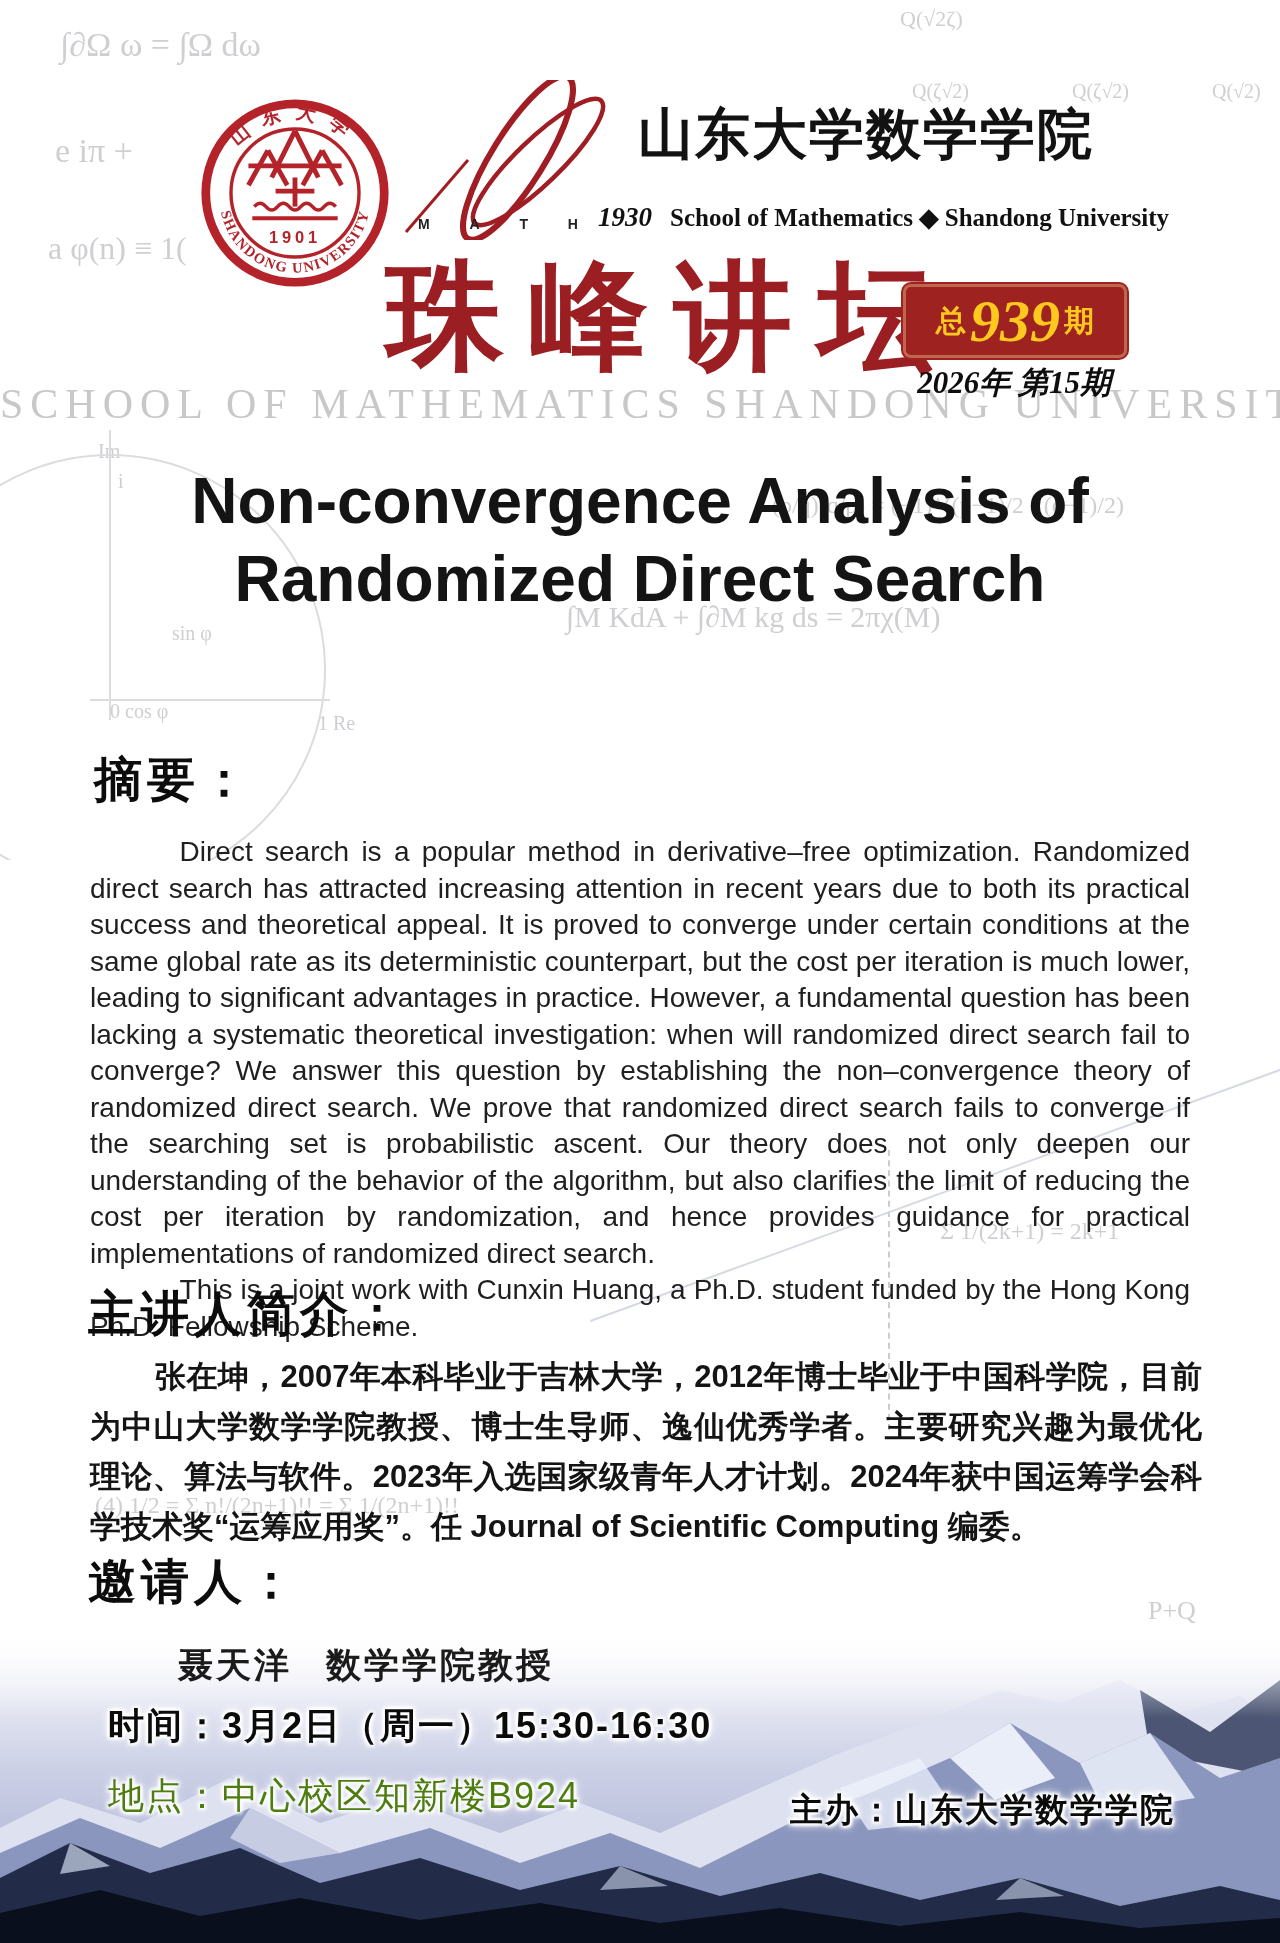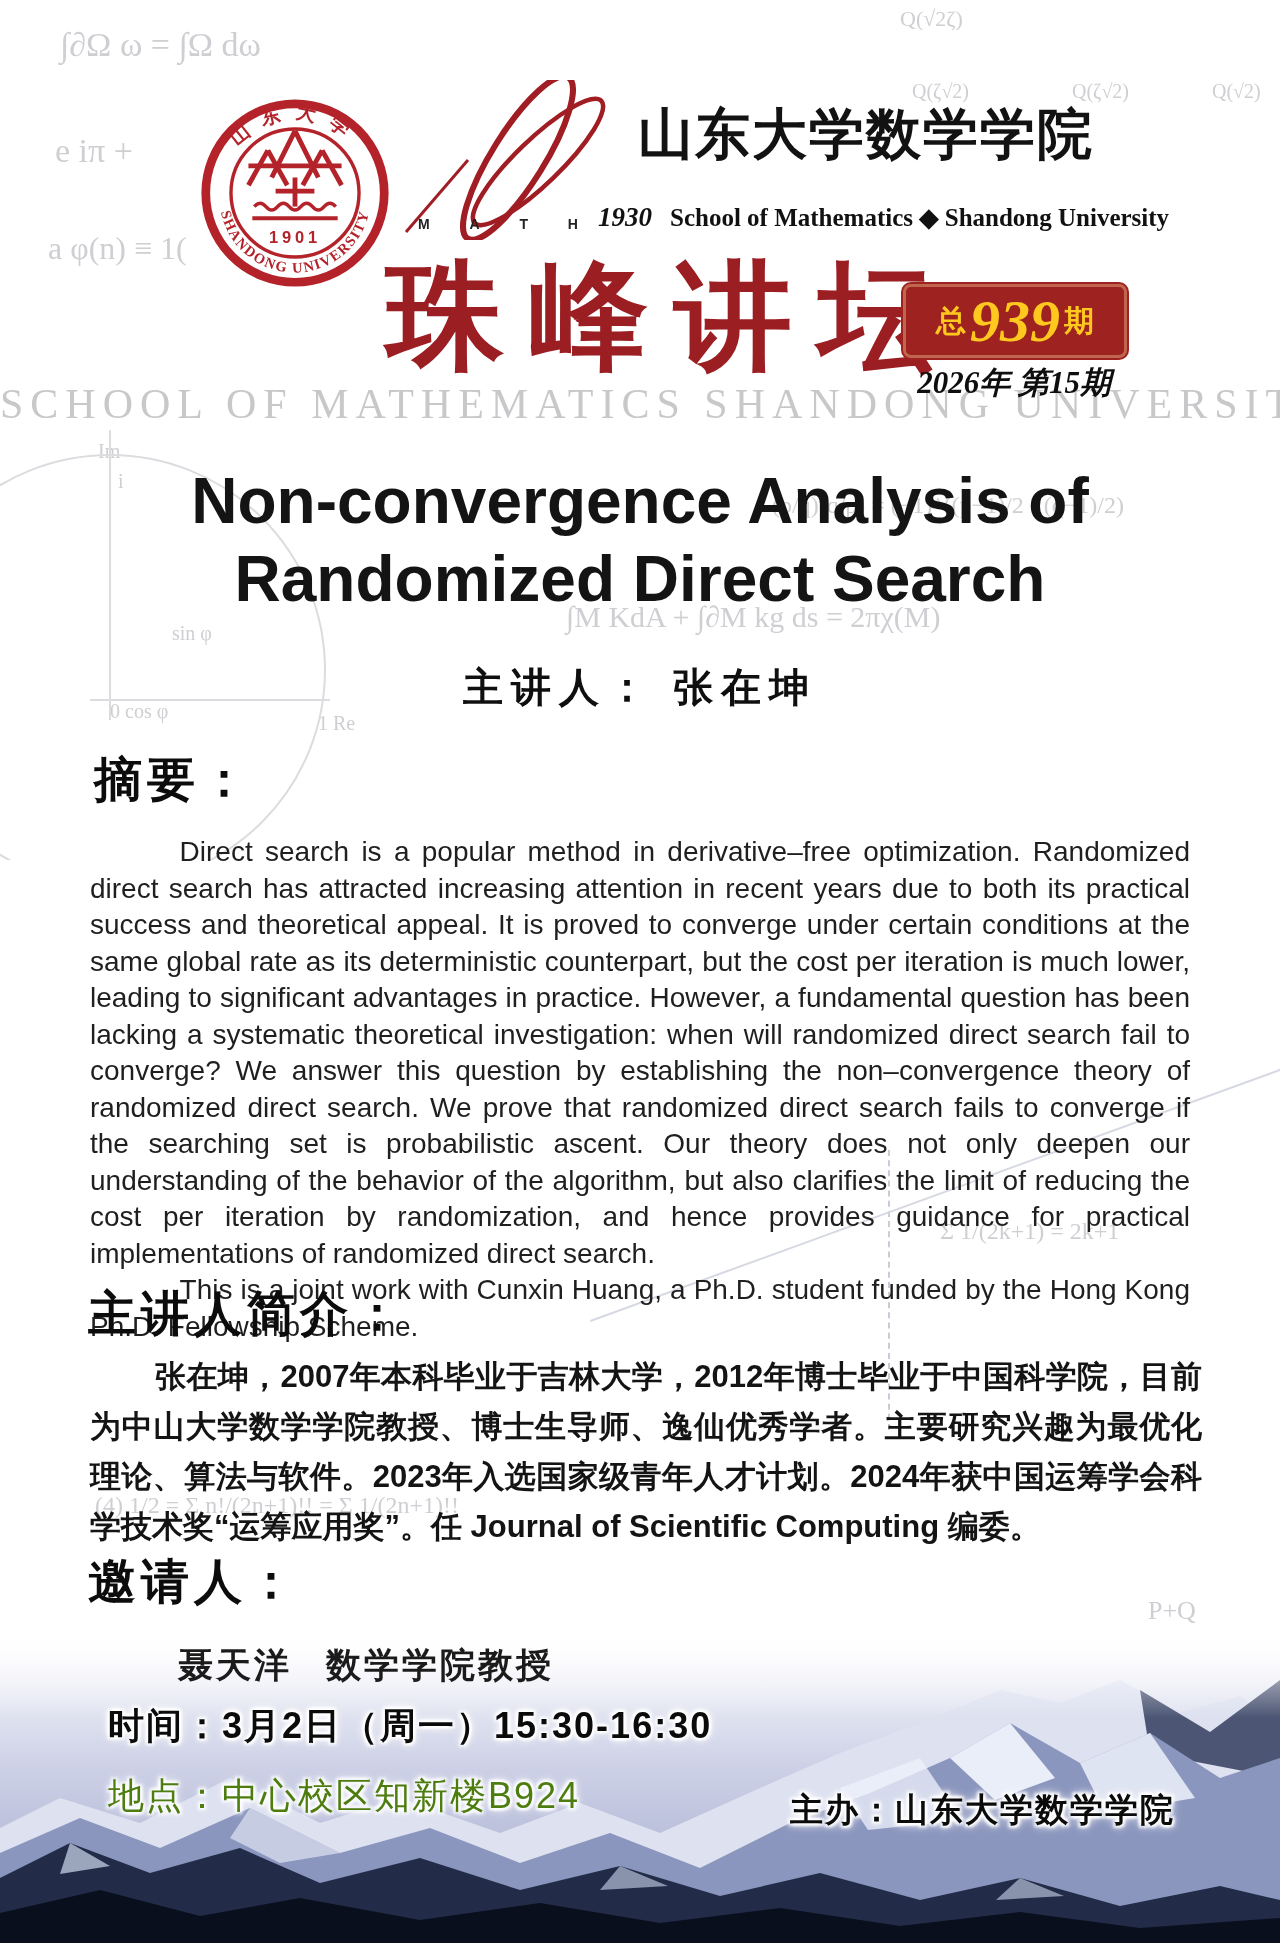--- a/index.html
+++ b/index.html
@@ -144,23 +144,20 @@
     <span class="b-small">期</span>
   </div>
   <div id="issue-year">2026年 第15期</div>
 
   <div id="wm-band">SCHOOL OF MATHEMATICS  SHANDONG UNIVERSITY</div>
 
   <div id="talk-title">
     <div>Non-convergence Analysis of</div>
     <div>Randomized Direct Search</div>
   </div>
-  <div id="speaker-line">
-    <span>主讲人：</span><span class="name">张在坤</span>
-  </div>
 
   <div id="abstract-heading" class="cn-heading">摘要：</div>
   <div id="abstract-body">
     <p>Direct search is a popular method in derivative–free optimization. Randomized direct search has attracted increasing attention in recent years due to both its practical success and theoretical appeal. It is proved to converge under certain conditions at the same global rate as its deterministic counterpart, but the cost per iteration is much lower, leading to significant advantages in practice. However, a fundamental question has been lacking a systematic theoretical investigation: when will randomized direct search fail to converge? We answer this question by establishing the non–convergence theory of randomized direct search. We prove that randomized direct search fails to converge if the searching set is probabilistic ascent. Our theory does not only deepen our understanding of the behavior of the algorithm, but also clarifies the limit of reducing the cost per iteration by randomization, and hence provides guidance for practical implementations of randomized direct search.</p>
     <p>This is a joint work with Cunxin Huang, a Ph.D. student funded by the Hong Kong Ph.D. Fellowship Scheme.</p>
   </div>
 
   <div id="bio-heading" class="cn-heading">主讲人简介：</div>
   <p id="bio-body">张在坤，2007年本科毕业于吉林大学，2012年博士毕业于中国科学院，目前为中山大学数学学院教授、博士生导师、逸仙优秀学者。主要研究兴趣为最优化理论、算法与软件。2023年入选国家级青年人才计划。2024年获中国运筹学会科学技术奖“运筹应用奖”。任 Journal of Scientific Computing 编委。</p>
 

